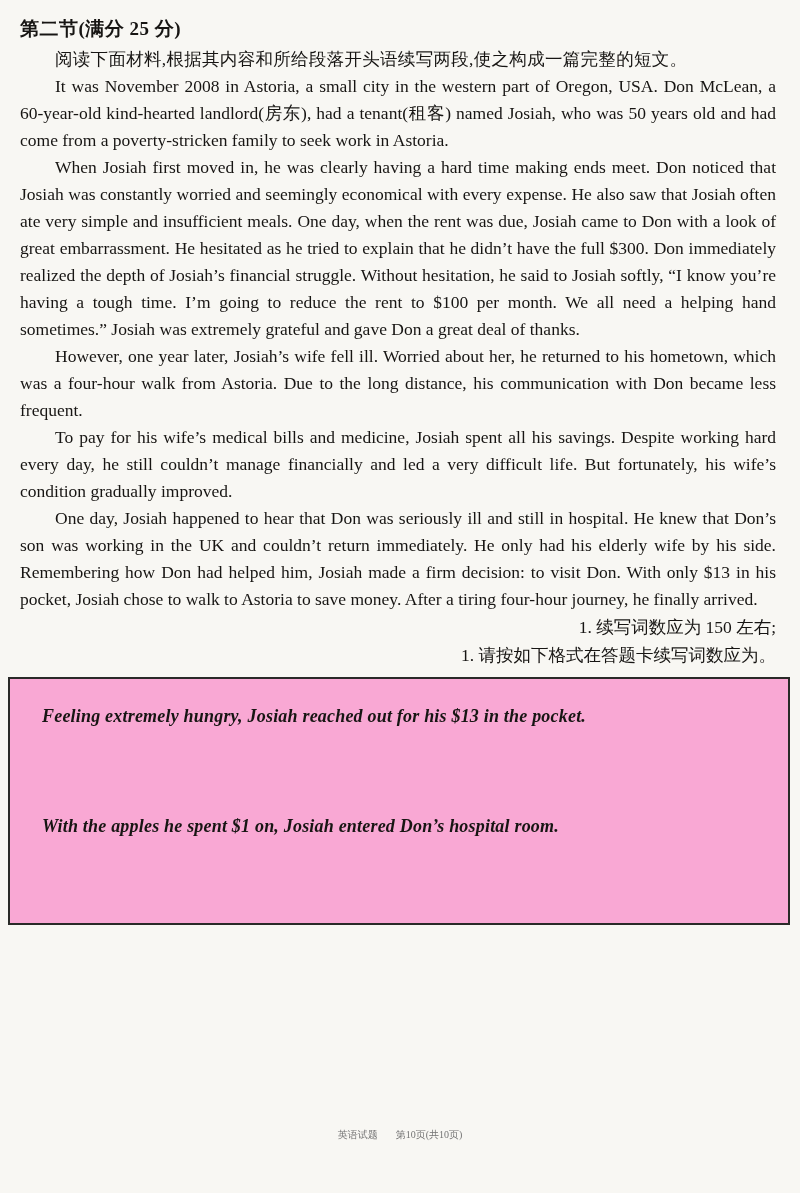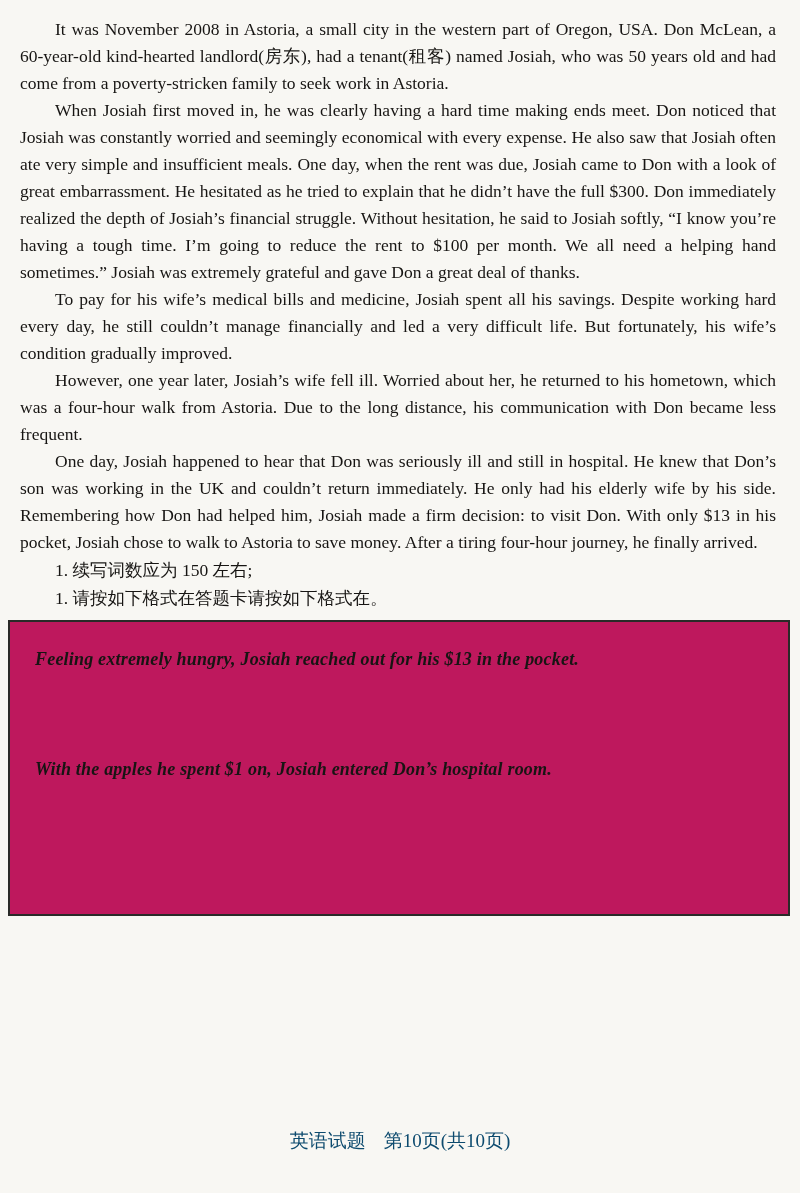--- a/index.html
+++ b/index.html
@@ -36,79 +36,82 @@
     letter-spacing: 0.3px;
   }
   .notes {
     margin: 0;
   }
   .note-line {
     font-size: 17.5px;
     line-height: 28px;
     text-indent: 2em;
     margin: 0;
+    text-align: right;
   }
   .note-em {
     text-underline-offset: 3px;
   }
   .answer-box {
     margin-top: 8px;
     margin-left: -12px;
     margin-right: -14px;
-    height: 296px;
+    height: 248px;
     border: 2px solid #2a2a28;
     box-sizing: border-box;
-    padding: 24px 30px 0 25px;
-    background: #be185d;
+    padding: 24px 30px 0 32px;
+    background: #f9a8d4;
   }
   .prompt {
     font-size: 18px;
     font-style: italic;
     font-weight: bold;
     line-height: 26px;
     margin: 0;
     letter-spacing: 0.2px;
   }
   .prompt.second {
     margin-top: 84px;
   }
   .footer {
     position: absolute;
     left: 0;
     right: 0;
     top: 1128px;
     text-align: center;
-    font-size: 19px;
-    color: #0c4a6e;
+    font-size: 10px;
+    color: #737373;
   }
   .footer .sep {
     display: inline-block;
     width: 18px;
   }
 </style>
 </head>
 <body>
 
 <div class="page">
 
+  <h2 class="section-title">第二节(满分 25 分)</h2>
 
+  <p class="para cn">阅读下面材料,根据其内容和所给段落开头语续写两段,使之构成一篇完整的短文。</p>
 
   <p class="para">It was November 2008 in Astoria, a small city in the western part of Oregon, USA. Don McLean, a 60-year-old kind-hearted landlord(房东), had a tenant(租客) named Josiah, who was 50 years old and had come from a poverty-stricken family to seek work in Astoria.</p>
 
   <p class="para">When Josiah first moved in, he was clearly having a hard time making ends meet. Don noticed that Josiah was constantly worried and seemingly economical with every expense. He also saw that Josiah often ate very simple and insufficient meals. One day, when the rent was due, Josiah came to Don with a look of great embarrassment. He hesitated as he tried to explain that he didn’t have the full $300. Don immediately realized the depth of Josiah’s financial struggle. Without hesitation, he said to Josiah softly, “I know you’re having a tough time. I’m going to reduce the rent to $100 per month. We all need a helping hand sometimes.” Josiah was extremely grateful and gave Don a great deal of thanks.</p>
 
+  <p class="para">However, one year later, Josiah’s wife fell ill. Worried about her, he returned to his hometown, which was a four-hour walk from Astoria. Due to the long distance, his communication with Don became less frequent.</p>
+
   <p class="para">To pay for his wife’s medical bills and medicine, Josiah spent all his savings. Despite working hard every day, he still couldn’t manage financially and led a very difficult life. But fortunately, his wife’s condition gradually improved.</p>
-
-  <p class="para">However, one year later, Josiah’s wife fell ill. Worried about her, he returned to his hometown, which was a four-hour walk from Astoria. Due to the long distance, his communication with Don became less frequent.</p>
 
   <p class="para">One day, Josiah happened to hear that Don was seriously ill and still in hospital. He knew that Don’s son was working in the UK and couldn’t return immediately. He only had his elderly wife by his side. Remembering how Don had helped him, Josiah made a firm decision: to visit Don. With only $13 in his pocket, Josiah chose to walk to Astoria to save money. After a tiring four-hour journey, he finally arrived.</p>
 
   <div class="notes">
     <p class="note-line">1. 续写词数应为 150 左右;</p>
-    <p class="note-line"><span>1. 请按如下格式在</span><span class="note-em">答题卡</span><span>请按如下格式在。</span></p>
+    <p class="note-line"><span>1. 请按如下格式在</span><span class="note-em">答题卡</span><span>续写词数应为。</span></p>
   </div>
 
   <div class="answer-box">
     <p class="prompt">Feeling extremely hungry, Josiah reached out for his $13 in the pocket.</p>
     <p class="prompt second">With the apples he spent $1 on, Josiah entered Don’s hospital room.</p>
   </div>
 
   <div class="footer">
     <span>英语试题</span><span class="sep"></span><span>第10页(共10页)</span>
   </div>

